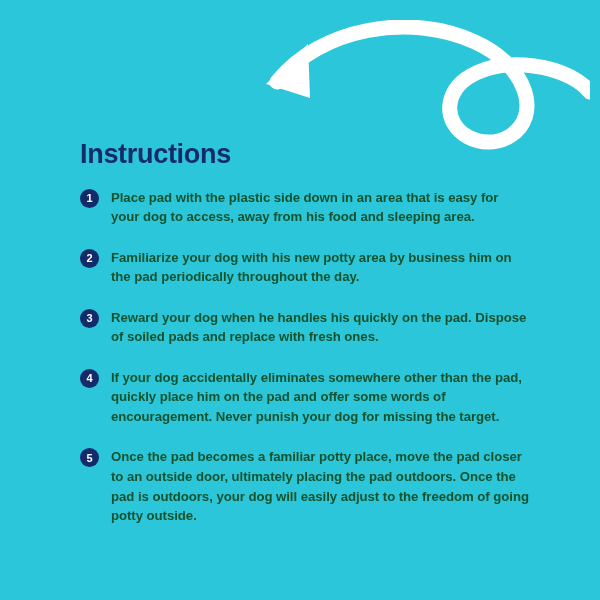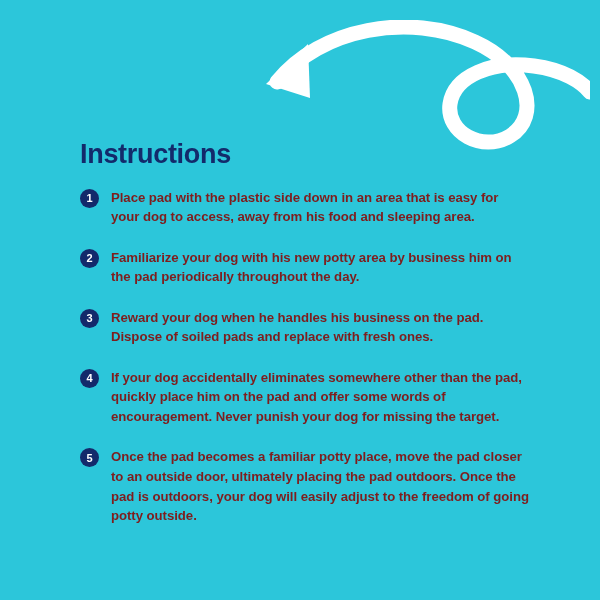--- a/index.html
+++ b/index.html
@@ -64,21 +64,21 @@
     color: #ffffff;
     font-size: 11px;
     font-weight: bold;
     display: flex;
     align-items: center;
     justify-content: center;
     margin-right: 12px;
     margin-top: 1px;
   }
   .step-text {
-    color: #7f1d1d;
+    color: #14532d;
     font-size: 13.2px;
     font-weight: bold;
     line-height: 1.48;
     letter-spacing: -0.05px;
   }
 </style>
 </head>
 <body>
 
 <div class="page">
@@ -97,21 +97,21 @@
       <li class="step">
         <span class="badge">1</span>
         <span class="step-text">Place pad with the plastic side down in an area that is easy for your dog to access, away from his food and sleeping area.</span>
       </li>
       <li class="step">
         <span class="badge">2</span>
         <span class="step-text">Familiarize your dog with his new potty area by business him on the pad periodically throughout the day.</span>
       </li>
       <li class="step">
         <span class="badge">3</span>
-        <span class="step-text">Reward your dog when he handles his business on the pad. Dispose of soiled pads and replace with fresh ones.</span>
+        <span class="step-text">Reward your dog when he handles his quickly on the pad. Dispose of soiled pads and replace with fresh ones.</span>
       </li>
       <li class="step">
         <span class="badge">4</span>
         <span class="step-text">If your dog accidentally eliminates somewhere other than the pad, quickly place him on the pad and offer some words of encouragement. Never punish your dog for missing the target.</span>
       </li>
       <li class="step">
         <span class="badge">5</span>
         <span class="step-text">Once the pad becomes a familiar potty place, move the pad closer to an outside door, ultimately placing the pad outdoors. Once the pad is outdoors, your dog will easily adjust to the freedom of going potty outside.</span>
       </li>
     </ul>

